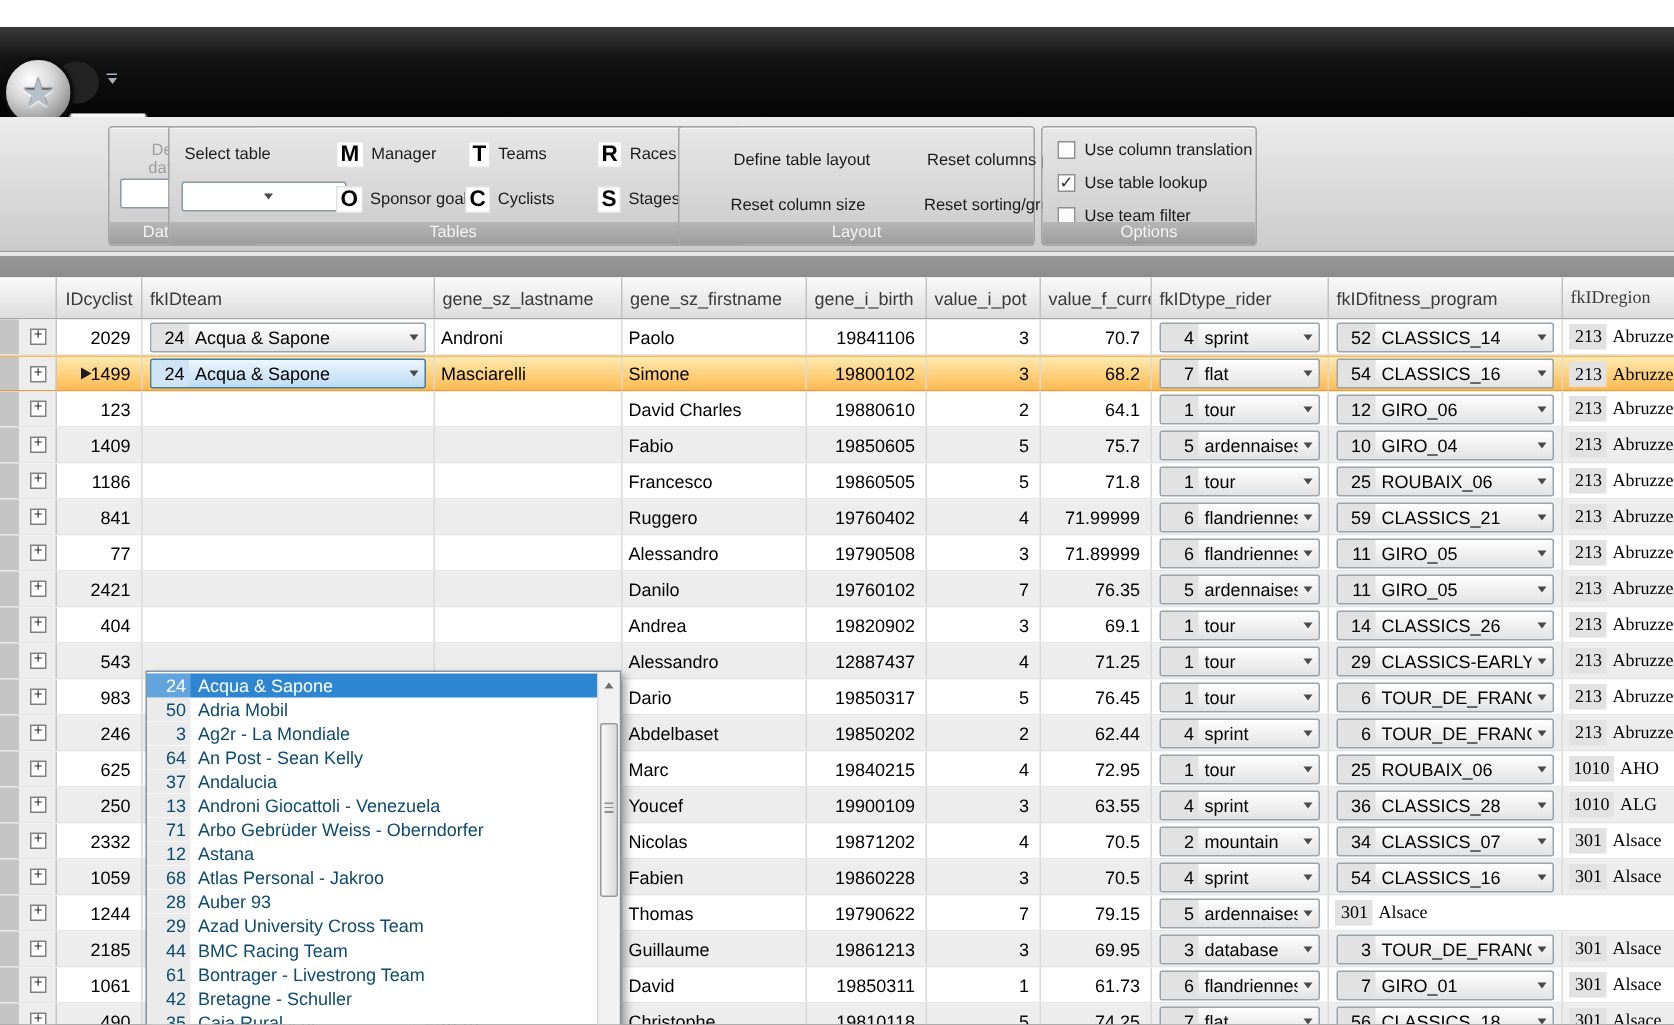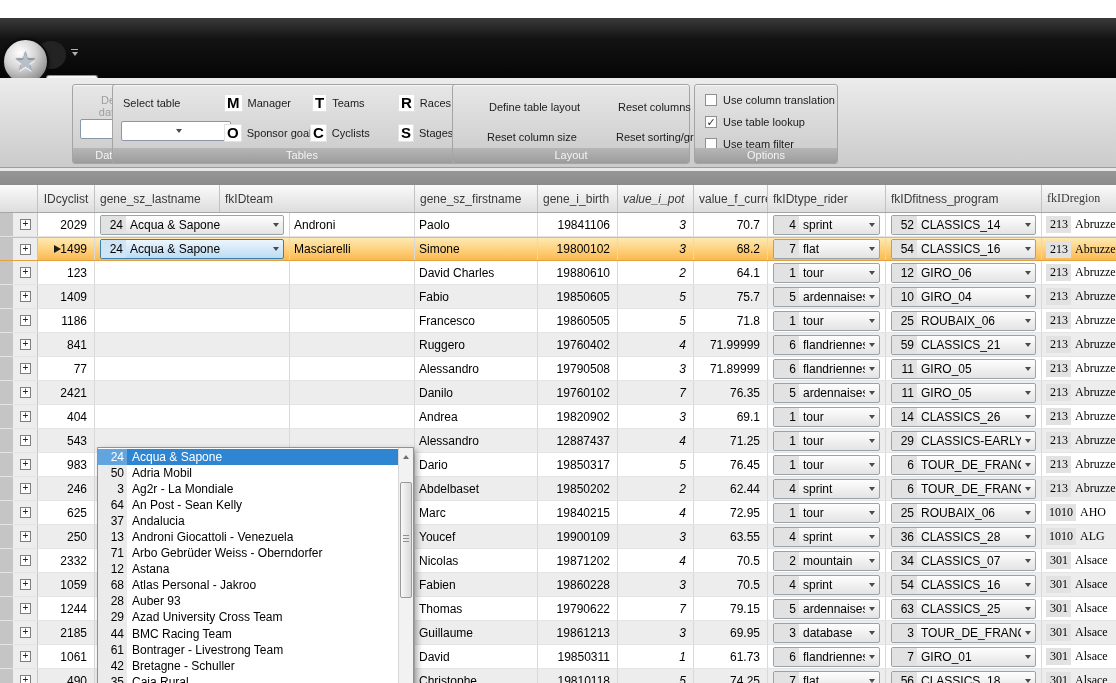--- a/index.html
+++ b/index.html
@@ -87,21 +87,21 @@
     padding:0 5px;overflow:hidden;white-space:nowrap;height:100%;}
   .hcell.c1{justify-content:center;padding:0 2px;}
   .rows{position:absolute;left:0;top:28px;width:1116px;}
   .row{display:flex;height:24px;border-bottom:1px solid #e3e3e3;background:#fff;}
   .row.alt{background:#ededed;}
   .row.sel{background:linear-gradient(#fee9b2,#fdc463 80%,#fbb953);border-top:1px solid #f2b85e;border-bottom:1px solid #e3a040;}
   .cell{border-right:1px solid #d9d9d9;overflow:hidden;white-space:nowrap;font-size:12px;color:#000;
     display:flex;align-items:center;padding:0 4px;height:100%;}
   .cell.rt{justify-content:flex-end;padding-right:7px;}
   .c0{width:38px;}.c1{width:57px;position:relative;}.c2{width:195px;}.c3{width:125px;}.c4{width:123px;}
-  .c5{width:80px;}.c6{width:76px;font-style:italic;}.c7{width:74px;}.c8{width:118px;}.c9{width:156px;}
+  .c5{width:80px;}.c6{width:76px;}.c7{width:74px;}.c8{width:118px;}.c9{width:156px;}
   .c10{width:74px;border-right:none;font-family:Liberation Serif, serif;}
   .cell.c0{background:linear-gradient(to right,#c5c5c5 0 13px,#ededed 13px);border-right:1px solid #c6c6c6;
     position:relative;padding:0;}
   .expander{position:absolute;left:20px;top:6px;width:11px;height:11px;border:1px solid #7f7f7f;
     background:#fff;font-size:10px;line-height:8px;text-align:center;color:#222;cursor:pointer;}
   .indicator{position:absolute;left:16px;top:7px;width:0;height:0;
     border-top:4.5px solid transparent;border-bottom:4.5px solid transparent;border-left:7px solid #1c1c1c;}
   .combo{flex:1;height:20px;margin:0 1px;border:1px solid #98a3ac;border-radius:2px;cursor:pointer;
     background:linear-gradient(#fefefe,#e3e3e3);display:flex;align-items:center;overflow:hidden;font-size:12px;}
   .combo .chipnum{min-width:25px;text-align:right;background:#e2e2e2;height:100%;
@@ -109,21 +109,21 @@
   .combo .cname{padding-left:4px;flex:1;overflow:hidden;white-space:nowrap;}
   .combo.focus{background:linear-gradient(#ecf6fd,#bcdcf3);border-color:#3c7fb1;}
   .combo.focus .chipnum{background:#cfe5f5;}
   .chip{display:inline-block;min-width:25px;text-align:right;background:#e2e2e2;
     padding:1px 3px;margin-right:4px;flex:0 0 auto;}
 
   
   .popup{position:absolute;left:97px;top:262px;width:317px;height:404px;background:#fff;
     border:1px solid #8795a3;box-shadow:3px 3px 6px rgba(0,0,0,.35);z-index:50;border-radius:0 0 2px 2px;}
   .pitems{position:absolute;left:0;top:1px;right:15px;}
-  .pitem{height:16.05px;display:flex;align-items:center;font-size:12px;color:#000000;
+  .pitem{height:16.05px;display:flex;align-items:center;font-size:12px;color:#0c4a6e;
     overflow:hidden;white-space:nowrap;cursor:pointer;}
   .pitem .pnum{width:29px;text-align:right;background:#ebebeb;height:100%;flex:0 0 auto;
     display:flex;align-items:center;justify-content:flex-end;padding-right:3px;}
   .pitem .pname{padding-left:5px;}
   .pitem.psel{background:#2e86d3;color:#fff;}
   .pitem.psel .pnum{background:rgba(255,255,255,.25);color:#fff;}
   .pscroll{position:absolute;top:0;right:0;bottom:0;width:15px;background:#f2f2f2;border-left:1px solid #d7d7d7;}
   .sbtn{position:absolute;left:0;width:14px;height:16px;display:flex;align-items:center;justify-content:center;cursor:pointer;}
   .sbtn.up{top:1px;}
   .tri-up{width:0;height:0;border-left:3.5px solid transparent;border-right:3.5px solid transparent;border-bottom:4px solid #6f6f6f;}
@@ -228,22 +228,22 @@
       <div class="gcap">Options</div>
     </div>
   </div>
 
   <div class="preband"></div>
 
   <div class="grid">
     <div class="ghead" id="ghead">
         <div class="hcell c0"></div>
         <div class="hcell c1">IDcyclist</div>
+        <div class="hcell c2">fkIDteam</div>
         <div class="hcell c3">gene_sz_lastname</div>
-        <div class="hcell c2">fkIDteam</div>
         <div class="hcell c4">gene_sz_firstname</div>
         <div class="hcell c5">gene_i_birth</div>
         <div class="hcell c6">value_i_pot</div>
         <div class="hcell c7">value_f_curre</div>
         <div class="hcell c8">fkIDtype_rider</div>
         <div class="hcell c9">fkIDfitness_program</div>
         <div class="hcell c10">fkIDregion</div>
       </div>
     <div class="rows" id="rows">
         <div class="row">
@@ -819,29 +819,20 @@
           <div class="cell c7 rt">79.15</div>
           <div class="cell c8">
             <div class="combo">
               <span class="chipnum">5</span>
               <span class="cname">ardennaises</span>
               <span class="arrbox">
                 <span class="tri"></span>
               </span>
             </div>
           </div>
-          <div class="cell c9">
-            <div class="combo">
-              <span class="chipnum">63</span>
-              <span class="cname">CLASSICS_25</span>
-              <span class="arrbox">
-                <span class="tri"></span>
-              </span>
-            </div>
-          </div>
           <div class="cell c10">
             <span class="chip">301</span>
             <span>Alsace</span>
           </div>
         </div>
         <div class="row alt">
           <div class="cell c0">
             <span class="expander">+</span>
           </div>
           <div class="cell c1 rt">2185</div>

